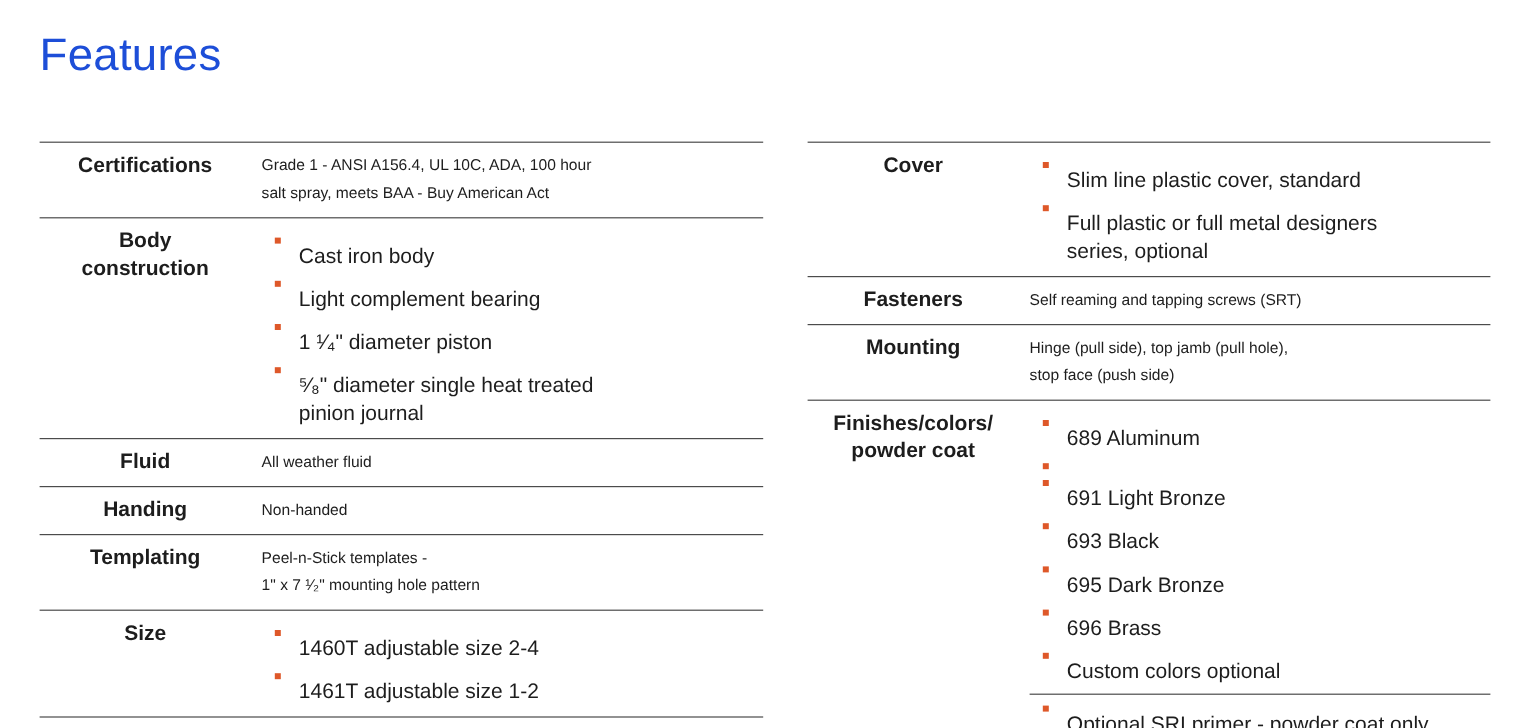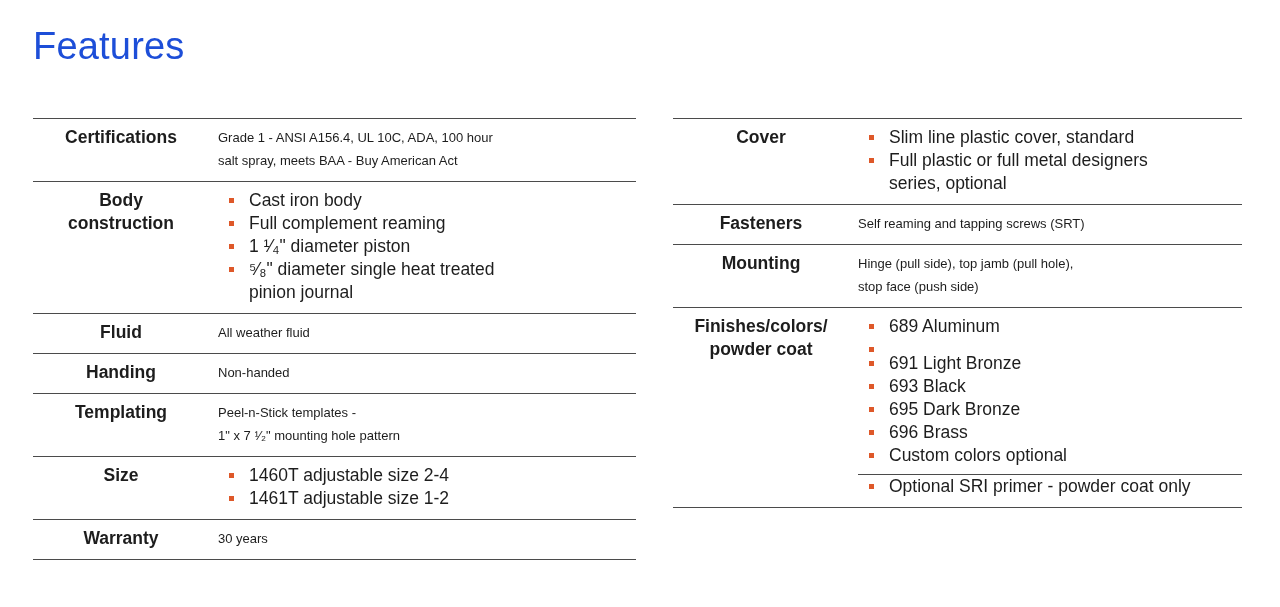--- a/index.html
+++ b/index.html
@@ -52,20 +52,21 @@
     flex: none;
     width: 5px;
     height: 5px;
     background: #de5829;
     margin: 9px 15px 0 11px;
   }
   .bullet-text {
     font-size: 17.5px;
     line-height: 23px;
     white-space: pre-line;
+    margin-top: 13px;
   }
   .sub-bullets {
     border-top: 1.5px solid #4b4b4b;
     margin-top: 7px;
     padding-top: 0;
   }
 </style>
 </head>
 <body>
 
@@ -88,21 +89,21 @@
             <div class="label-line">construction</div>
           </div>
           <div class="value">
             <div class="bullets">
               <div class="bullet-item">
                 <span class="bullet-square"></span>
                 <span class="bullet-text">Cast iron body</span>
               </div>
               <div class="bullet-item">
                 <span class="bullet-square"></span>
-                <span class="bullet-text">Full complement reaming</span>
+                <span class="bullet-text">Light complement bearing</span>
               </div>
               <div class="bullet-item">
                 <span class="bullet-square"></span>
                 <span class="bullet-text">1 ¹⁄₄" diameter piston</span>
               </div>
               <div class="bullet-item">
                 <span class="bullet-square"></span>
                 <span class="bullet-text">⁵⁄₈" diameter single heat treated
 pinion journal</span>
               </div>

